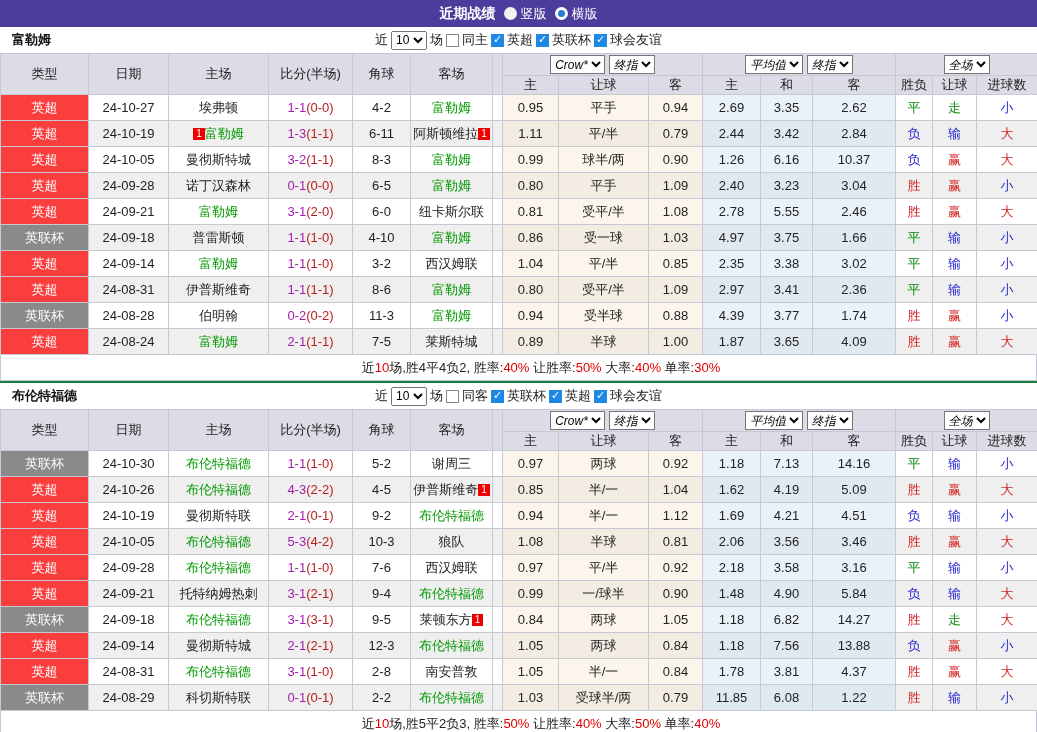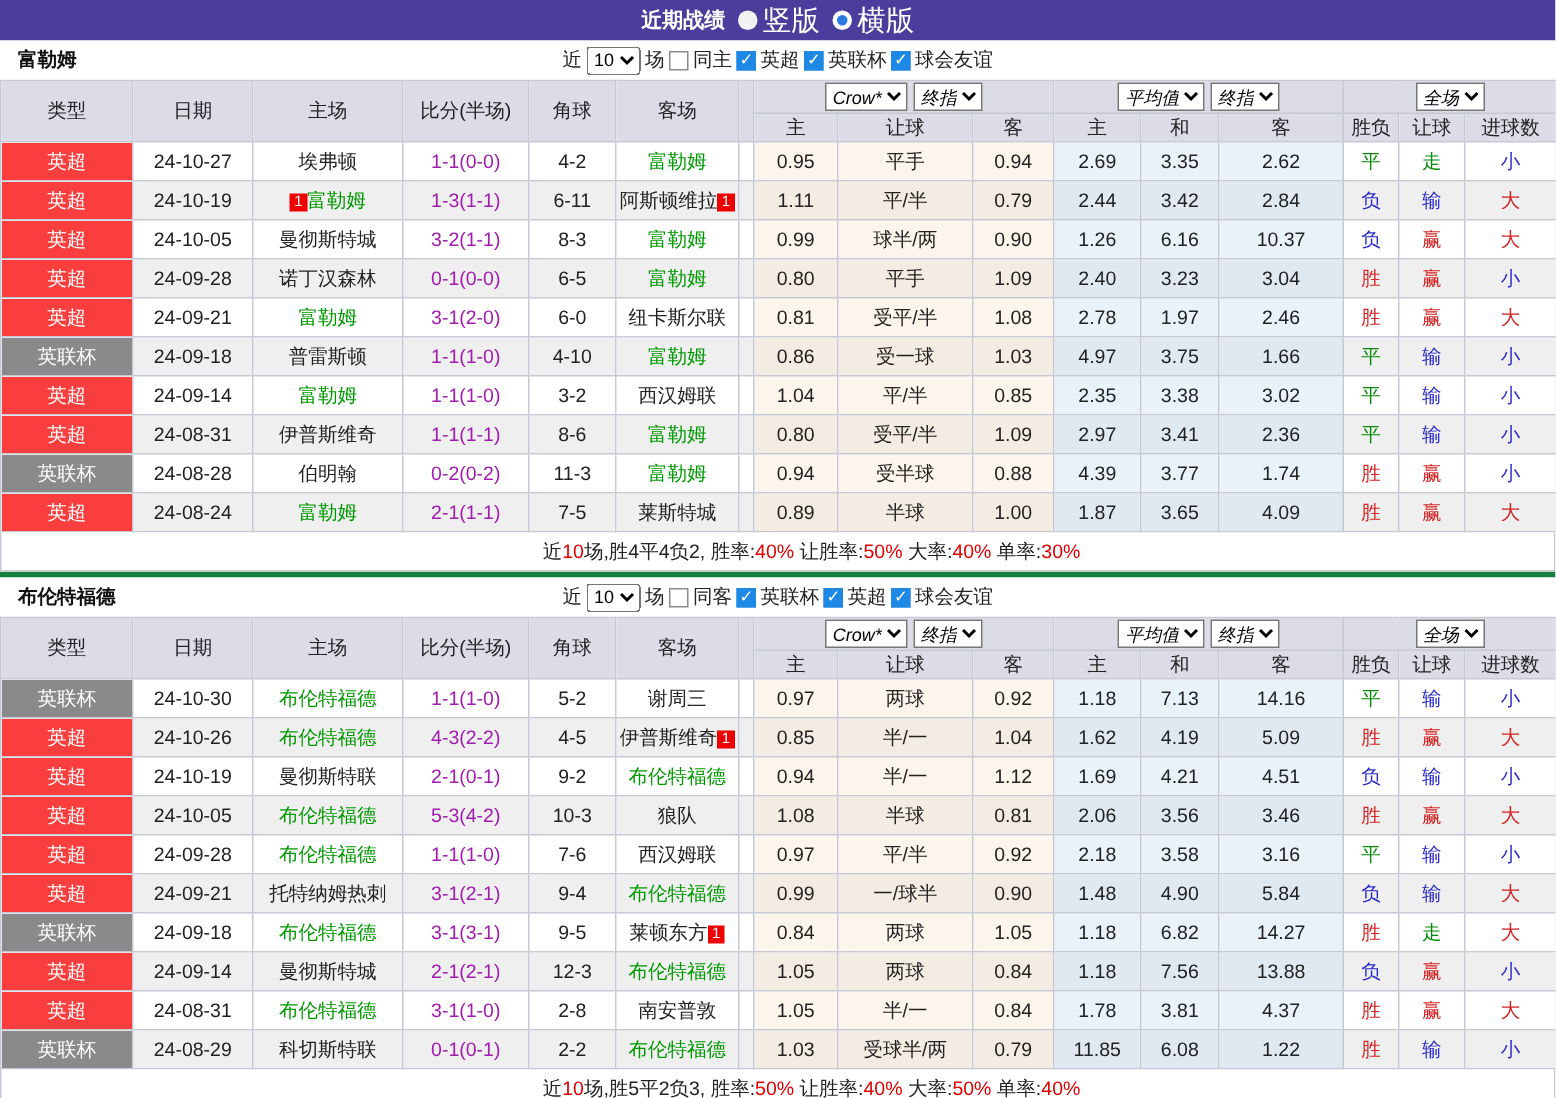--- a/index.html
+++ b/index.html
@@ -1,26 +1,26 @@
 <!DOCTYPE html>
 <html><head>
 <meta charset="utf-8">
 <style>
   html,body{margin:0;padding:0;background:#fff;}
   .page{width:1037px;font-family:"Liberation Sans","DejaVu Sans",sans-serif;font-size:13px;color:#222;}
 
   
   .titlebar{height:27px;background:#4a3d9b;color:#fff;display:flex;align-items:center;justify-content:center;gap:8px;}
   .titlebar .tb-title{font-weight:bold;font-size:14px;}
-  .tb-radio-label{display:inline-flex;align-items:center;gap:4px;font-size:19px;cursor:pointer;}
+  .tb-radio-label{display:inline-flex;align-items:center;gap:4px;font-size:13px;cursor:pointer;}
   .tb-radio{display:inline-block;width:13px;height:13px;border-radius:50%;background:#f2f2f2;box-sizing:border-box;}
   .tb-radio.checked{background:#2a7ae0;border:3px solid #fff;}
 
   
-  .section{border-bottom:4px solid #15803d;}
+  .section{border-bottom:2px solid #15803d;}
   .section-top{position:relative;height:26px;display:flex;align-items:center;justify-content:center;background:#fff;gap:4px;}
   .team-name{position:absolute;left:12px;font-weight:bold;color:#111;}
   .filter{display:flex;align-items:center;gap:3px;}
   .filter select{font-size:12px;height:19px;}
   .cb{display:inline-block;width:13px;height:13px;border:1px solid #8a8a8a;background:#fff;box-sizing:border-box;position:relative;vertical-align:-2px;cursor:pointer;}
   .cb.checked{background:#1e88e5;border-color:#1e88e5;}
   .cb.checked::after{content:"✓";position:absolute;left:1px;top:-2px;color:#fff;font-size:11px;font-weight:bold;}
 
   
   table{border-collapse:collapse;table-layout:fixed;width:1037px;}
@@ -32,21 +32,21 @@
   tbody td{background:#fff;}
   tbody tr:nth-child(even) td{background:#efefef;}
   tbody td:nth-child(8),tbody td:nth-child(9),tbody td:nth-child(10){background:#fcf5ec;}
   tbody tr:nth-child(even) td:nth-child(8),tbody tr:nth-child(even) td:nth-child(9),tbody tr:nth-child(even) td:nth-child(10){background:#f3ece3;}
   tbody td:nth-child(11),tbody td:nth-child(12),tbody td:nth-child(13){background:#e9f2f9;}
   tbody tr:nth-child(even) td:nth-child(11),tbody tr:nth-child(even) td:nth-child(12),tbody tr:nth-child(even) td:nth-child(13){background:#e0e9f0;}
   td.league.epl{background:#fa3e3e;color:#fff;}
   td.league.cup{background:#8a8a8a;color:#fff;}
   .t-green{color:#090;}
   .score-main{color:#a21caf;}
-  .score-half{color:#a21caf;}
+  .score-half{color:#b91c1c;}
   .badge1{display:inline-block;background:#e00;color:#fff;font-size:10px;line-height:12px;padding:0 3px;vertical-align:1px;}
   .c-win{color:#d42424;}
   .c-draw{color:#0a8a0a;}
   .c-lose{color:#2828cc;}
 
   
   .summary{height:25px;line-height:25px;text-align:center;background:#fff;border:1px solid #c6c9d4;border-top:none;padding-left:45px;}
   .summary .red{color:#e00000;}
 </style>
 </head>
@@ -213,21 +213,21 @@
             <td>24-09-21</td>
             <td><span class="t-green">富勒姆</span></td>
             <td><span class="score-main">3-1</span><span class="score-half">(2-0)</span></td>
             <td>6-0</td>
             <td><span>纽卡斯尔联</span></td>
             <td></td>
             <td>0.81</td>
             <td>受平/半</td>
             <td>1.08</td>
             <td>2.78</td>
-            <td>1.97</td>
+            <td>5.55</td>
             <td>2.46</td>
             <td class="c-win">胜</td>
             <td class="c-win">赢</td>
             <td class="c-win">大</td>
           </tr>
           <tr>
             <td class="league cup">英联杯</td>
             <td>24-09-18</td>
             <td><span>普雷斯顿</span></td>
             <td><span class="score-main">1-1</span><span class="score-half">(1-0)</span></td>

